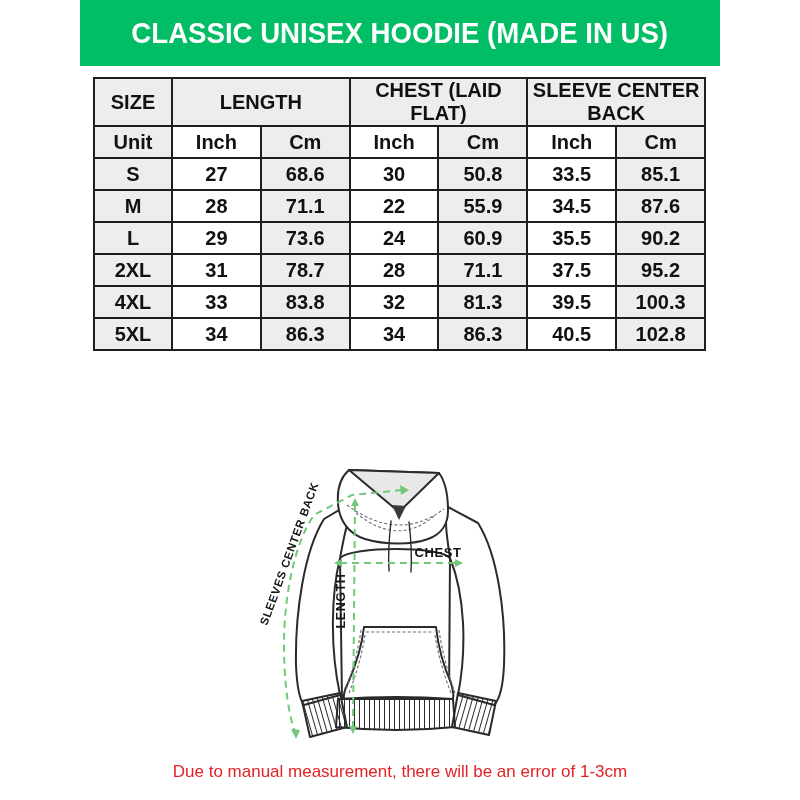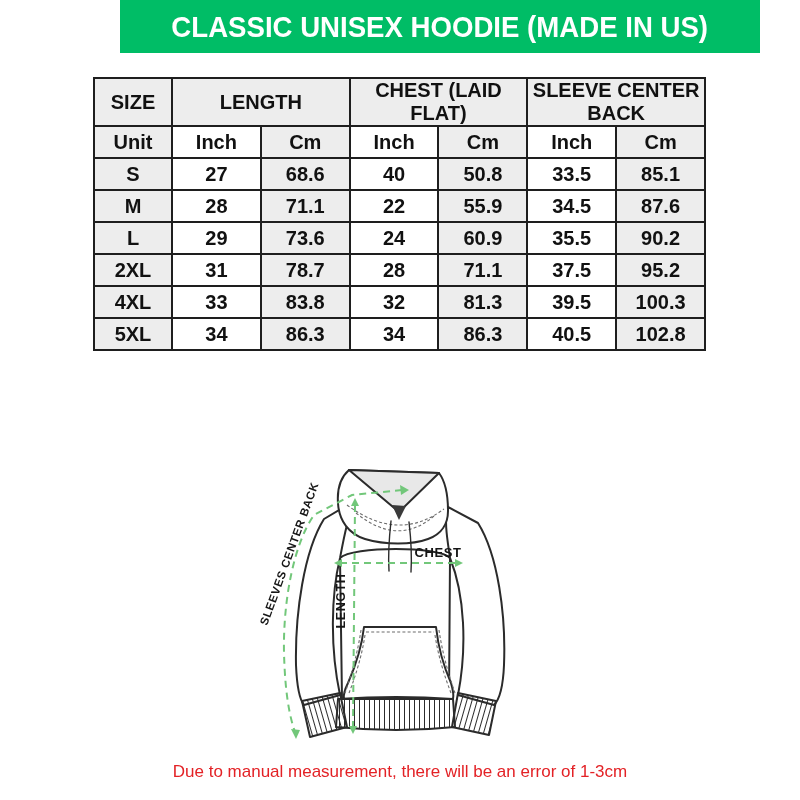--- a/index.html
+++ b/index.html
@@ -8,23 +8,23 @@
     --measure-green:#72c77a;
     --cell-gray:#ededed;
     --border-dark:#1e1e1e;
     --ink:#111111;
   }
   *{margin:0;padding:0;box-sizing:border-box;}
   html,body{width:800px;height:800px;background:#ffffff;overflow:hidden;}
   body{font-family:"Liberation Sans","DejaVu Sans",sans-serif;position:relative;}
 
   .banner{
-    position:absolute;left:80px;top:0;width:640px;height:53px;
+    position:absolute;left:80px;top:0;width:640px;height:66px;
     background:var(--banner-green);
-    display:flex;align-items:center;justify-content:center;margin-left:40px;
+    display:flex;align-items:center;justify-content:center;
   }
   .banner h1{
     color:#ffffff;font-size:30px;font-weight:bold;letter-spacing:0px;
     transform:scaleX(.92);white-space:nowrap;
   }
 
   table.size-table{
     position:absolute;left:93px;top:77px;width:613px;
     border-collapse:collapse;table-layout:fixed;
     font-weight:bold;color:var(--ink);font-size:20px;
@@ -88,21 +88,21 @@
       <th>Cm</th>
       <th>Inch</th>
       <th>Cm</th>
     </tr>
   </thead>
   <tbody>
       <tr>
         <td>S</td>
         <td>27</td>
         <td>68.6</td>
-        <td>40</td>
+        <td>30</td>
         <td>50.8</td>
         <td>33.5</td>
         <td>85.1</td>
       </tr>
       <tr>
         <td>M</td>
         <td>28</td>
         <td>71.1</td>
         <td>22</td>
         <td>55.9</td>

